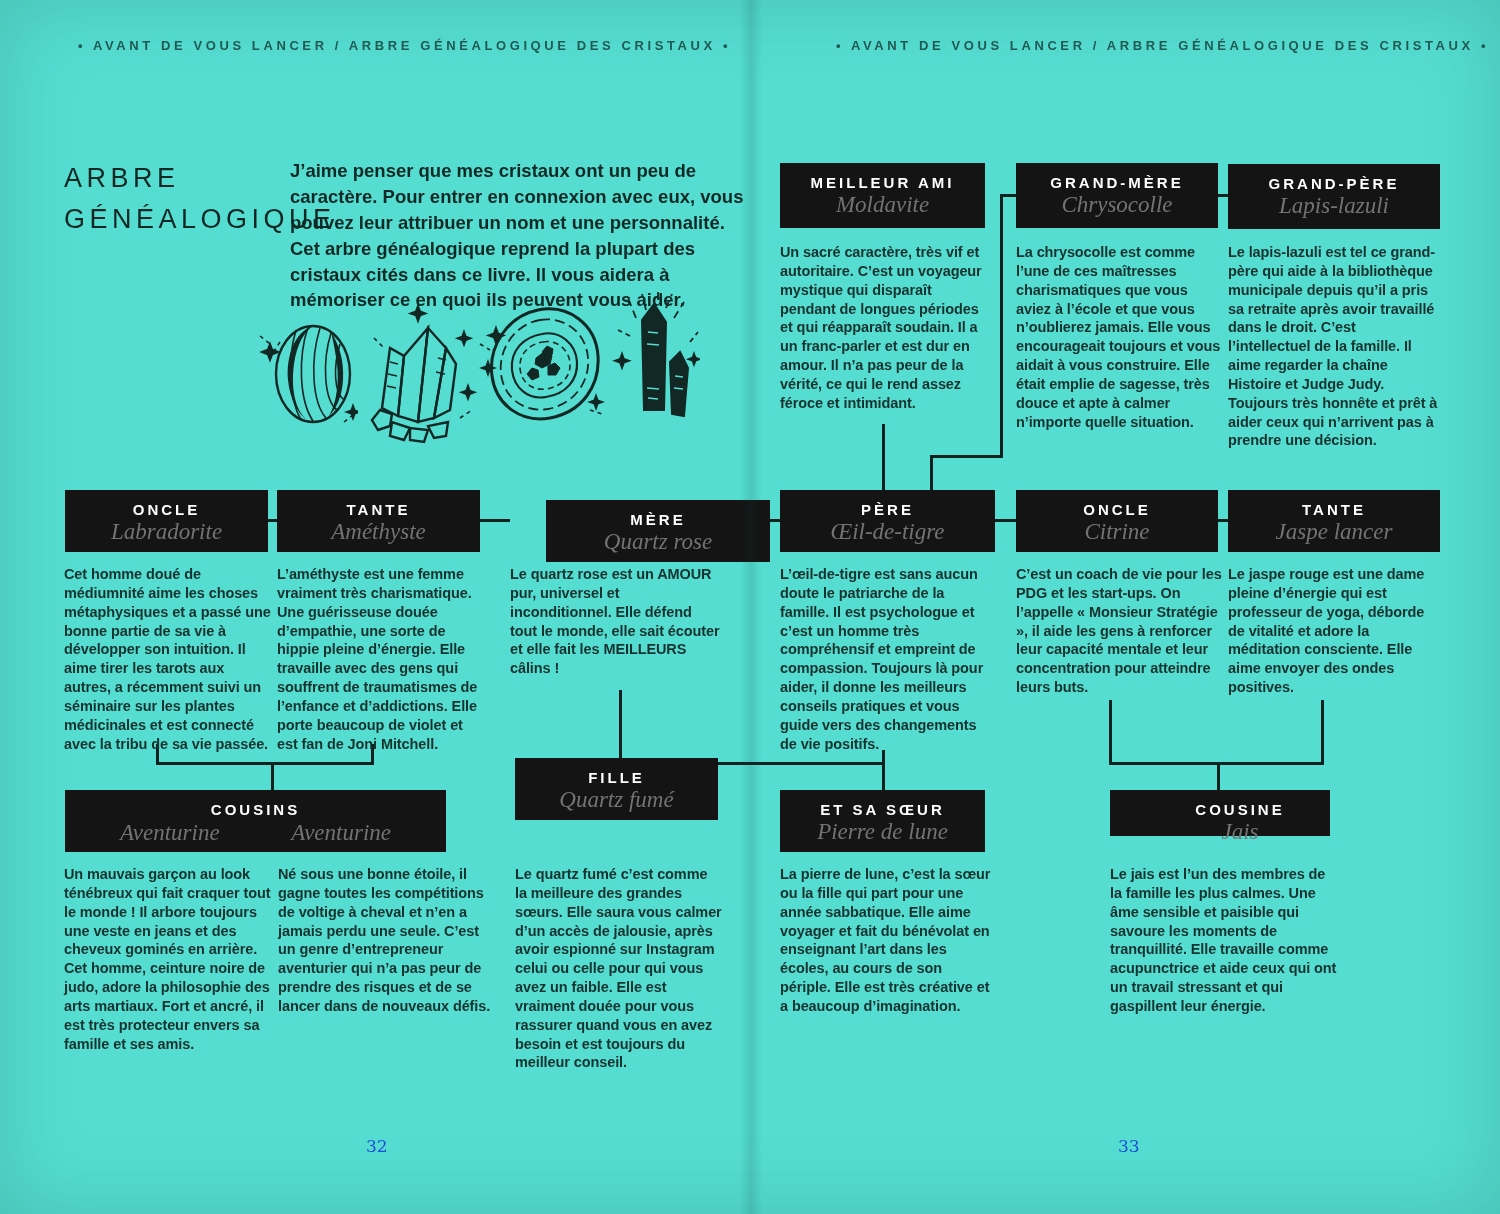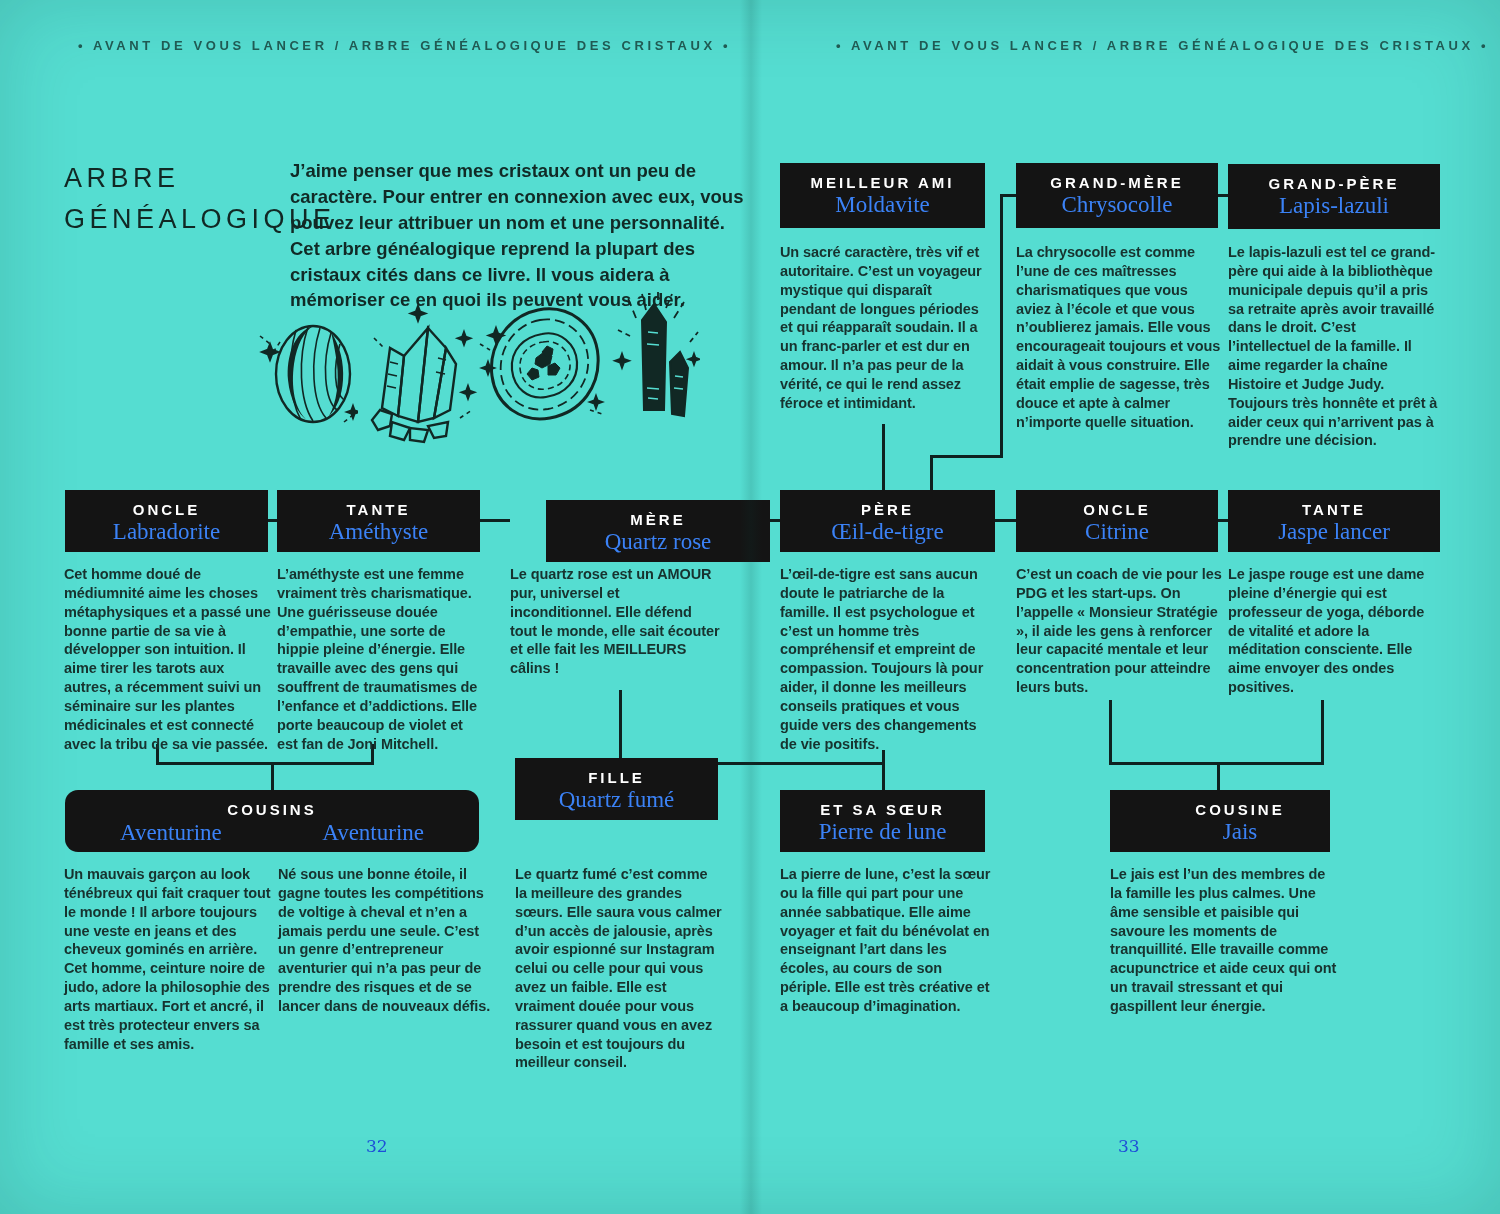--- a/index.html
+++ b/index.html
@@ -14,21 +14,21 @@
     background:linear-gradient(90deg,rgba(10,60,54,0) 0%,rgba(10,60,54,.14) 50%,rgba(10,60,54,0) 100%);}
   .hdr{position:absolute;top:38px;font-size:13px;font-weight:700;letter-spacing:3.6px;
     color:#205a53;text-align:center;white-space:nowrap;margin-left:8px;}
   .bigtitle{position:absolute;left:64px;top:158px;font-size:27px;font-weight:400;
     letter-spacing:4.5px;line-height:41px;color:#112824;font-family:"Liberation Sans",sans-serif;}
   .intro{position:absolute;left:290px;top:158px;width:458px;font-size:18.5px;font-weight:700;
     line-height:1.4;color:#112a26;}
   .nodebox{position:absolute;background:#141414;color:#fdfdf8;text-align:center;
     box-sizing:border-box;padding-top:11px;}
   .role{font-size:15px;font-weight:700;letter-spacing:3px;color:#ffffff;}
-  .crystal{font-family:"Liberation Serif",serif;font-size:23px;margin-top:1px;color:#3b82f6;}
+  .crystal{font-family:"Liberation Serif",serif;font-style:italic;font-size:23px;margin-top:1px;color:#737373;}
   .names{display:flex;justify-content:space-between;padding:0 55px;margin-top:1px;}
   .desc{position:absolute;font-size:14.5px;font-weight:700;line-height:1.3;color:#17332f;
     letter-spacing:-0.1px;}
   .line{position:absolute;background:#0e2220;}
   .pagenum{position:absolute;top:1136px;font-family:"DejaVu Serif",serif;font-size:17px;color:#1d4ed8;}
   svg.crystal-art{position:absolute;}
   svg.crystal-art *{vector-effect:non-scaling-stroke;}
 </style>
 </head>
 <body>
@@ -204,36 +204,36 @@
     <div class="crystal">Jaspe lancer</div>
   </div>
 
   <div class="desc" style="left:64px;top:565px;width:208px;">Cet homme doué de médiumnité aime les choses métaphysiques et a passé une bonne partie de sa vie à développer son intuition. Il aime tirer les tarots aux autres, a récemment suivi un séminaire sur les plantes médicinales et est connecté avec la tribu de sa vie passée.</div>
   <div class="desc" style="left:277px;top:565px;width:207px;">L’améthyste est une femme vraiment très charismatique. Une guérisseuse douée d’empathie, une sorte de hippie pleine d’énergie. Elle travaille avec des gens qui souffrent de traumatismes de l’enfance et d’addictions. Elle porte beaucoup de violet et est fan de Joni Mitchell.</div>
   <div class="desc" style="left:510px;top:565px;width:212px;">Le quartz rose est un AMOUR pur, universel et inconditionnel. Elle défend tout le monde, elle sait écouter et elle fait les MEILLEURS câlins !</div>
   <div class="desc" style="left:780px;top:565px;width:217px;">L’œil-de-tigre est sans aucun doute le patriarche de la famille. Il est psychologue et c’est un homme très compréhensif et empreint de compassion. Toujours là pour aider, il donne les meilleurs conseils pratiques et vous guide vers des changements de vie positifs.</div>
   <div class="desc" style="left:1016px;top:565px;width:210px;">C’est un coach de vie pour les PDG et les start-ups. On l’appelle « Monsieur Stratégie », il aide les gens à renforcer leur capacité mentale et leur concentration pour atteindre leurs buts.</div>
   <div class="desc" style="left:1228px;top:565px;width:212px;">Le jaspe rouge est une dame pleine d’énergie qui est professeur de yoga, déborde de vitalité et adore la méditation consciente. Elle aime envoyer des ondes positives.</div>
 
-  <div class="nodebox" style="left:65px;top:790px;width:414px;height:62px;border-radius:13px;">
+  <div class="nodebox" style="left:65px;top:790px;width:381px;height:62px;">
     <div class="role">COUSINS</div>
     <div class="names">
       <span class="crystal">Aventurine</span>
       <span class="crystal">Aventurine</span>
     </div>
   </div>
   <div class="nodebox" style="left:515px;top:758px;width:203px;height:62px;">
     <div class="role">FILLE</div>
     <div class="crystal">Quartz fumé</div>
   </div>
   <div class="nodebox" style="left:780px;top:790px;width:205px;height:62px;">
     <div class="role">ET SA SŒUR</div>
     <div class="crystal">Pierre de lune</div>
   </div>
-  <div class="nodebox" style="left:1110px;top:790px;width:220px;height:62px;padding-left:40px;">
+  <div class="nodebox" style="left:1110px;top:790px;width:220px;height:46px;padding-left:40px;">
     <div class="role">COUSINE</div>
     <div class="crystal">Jais</div>
   </div>
 
   <div class="desc" style="left:64px;top:865px;width:212px;">Un mauvais garçon au look ténébreux qui fait craquer tout le monde ! Il arbore toujours une veste en jeans et des cheveux gominés en arrière. Cet homme, ceinture noire de judo, adore la philosophie  des arts martiaux. Fort et ancré, il est très protecteur envers sa famille et ses amis.</div>
   <div class="desc" style="left:278px;top:865px;width:214px;">Né sous une bonne étoile, il gagne toutes les compétitions de voltige à cheval et n’en a jamais perdu une seule. C’est un genre d’entrepreneur aventurier qui n’a pas peur de prendre des risques et de se lancer dans de nouveaux défis.</div>
   <div class="desc" style="left:515px;top:865px;width:208px;">Le quartz fumé c’est comme la meilleure des grandes sœurs. Elle saura vous calmer d’un accès de jalousie, après avoir espionné sur Instagram celui ou celle pour qui vous avez un faible. Elle est vraiment douée pour vous rassurer quand vous en avez besoin et est toujours du meilleur conseil.</div>
   <div class="desc" style="left:780px;top:865px;width:214px;">La pierre de lune, c’est la sœur ou la fille qui part pour une année sabbatique. Elle aime voyager et fait du bénévolat en enseignant l’art dans les écoles, au cours de son périple. Elle est très créative et a beaucoup d’imagination.</div>
   <div class="desc" style="left:1110px;top:865px;width:228px;">Le jais est l’un des membres de la famille les plus calmes. Une âme sensible et paisible qui savoure les moments de tranquillité. Elle travaille comme acupunctrice et aide ceux qui ont un travail stressant et qui gaspillent leur énergie.</div>
 

